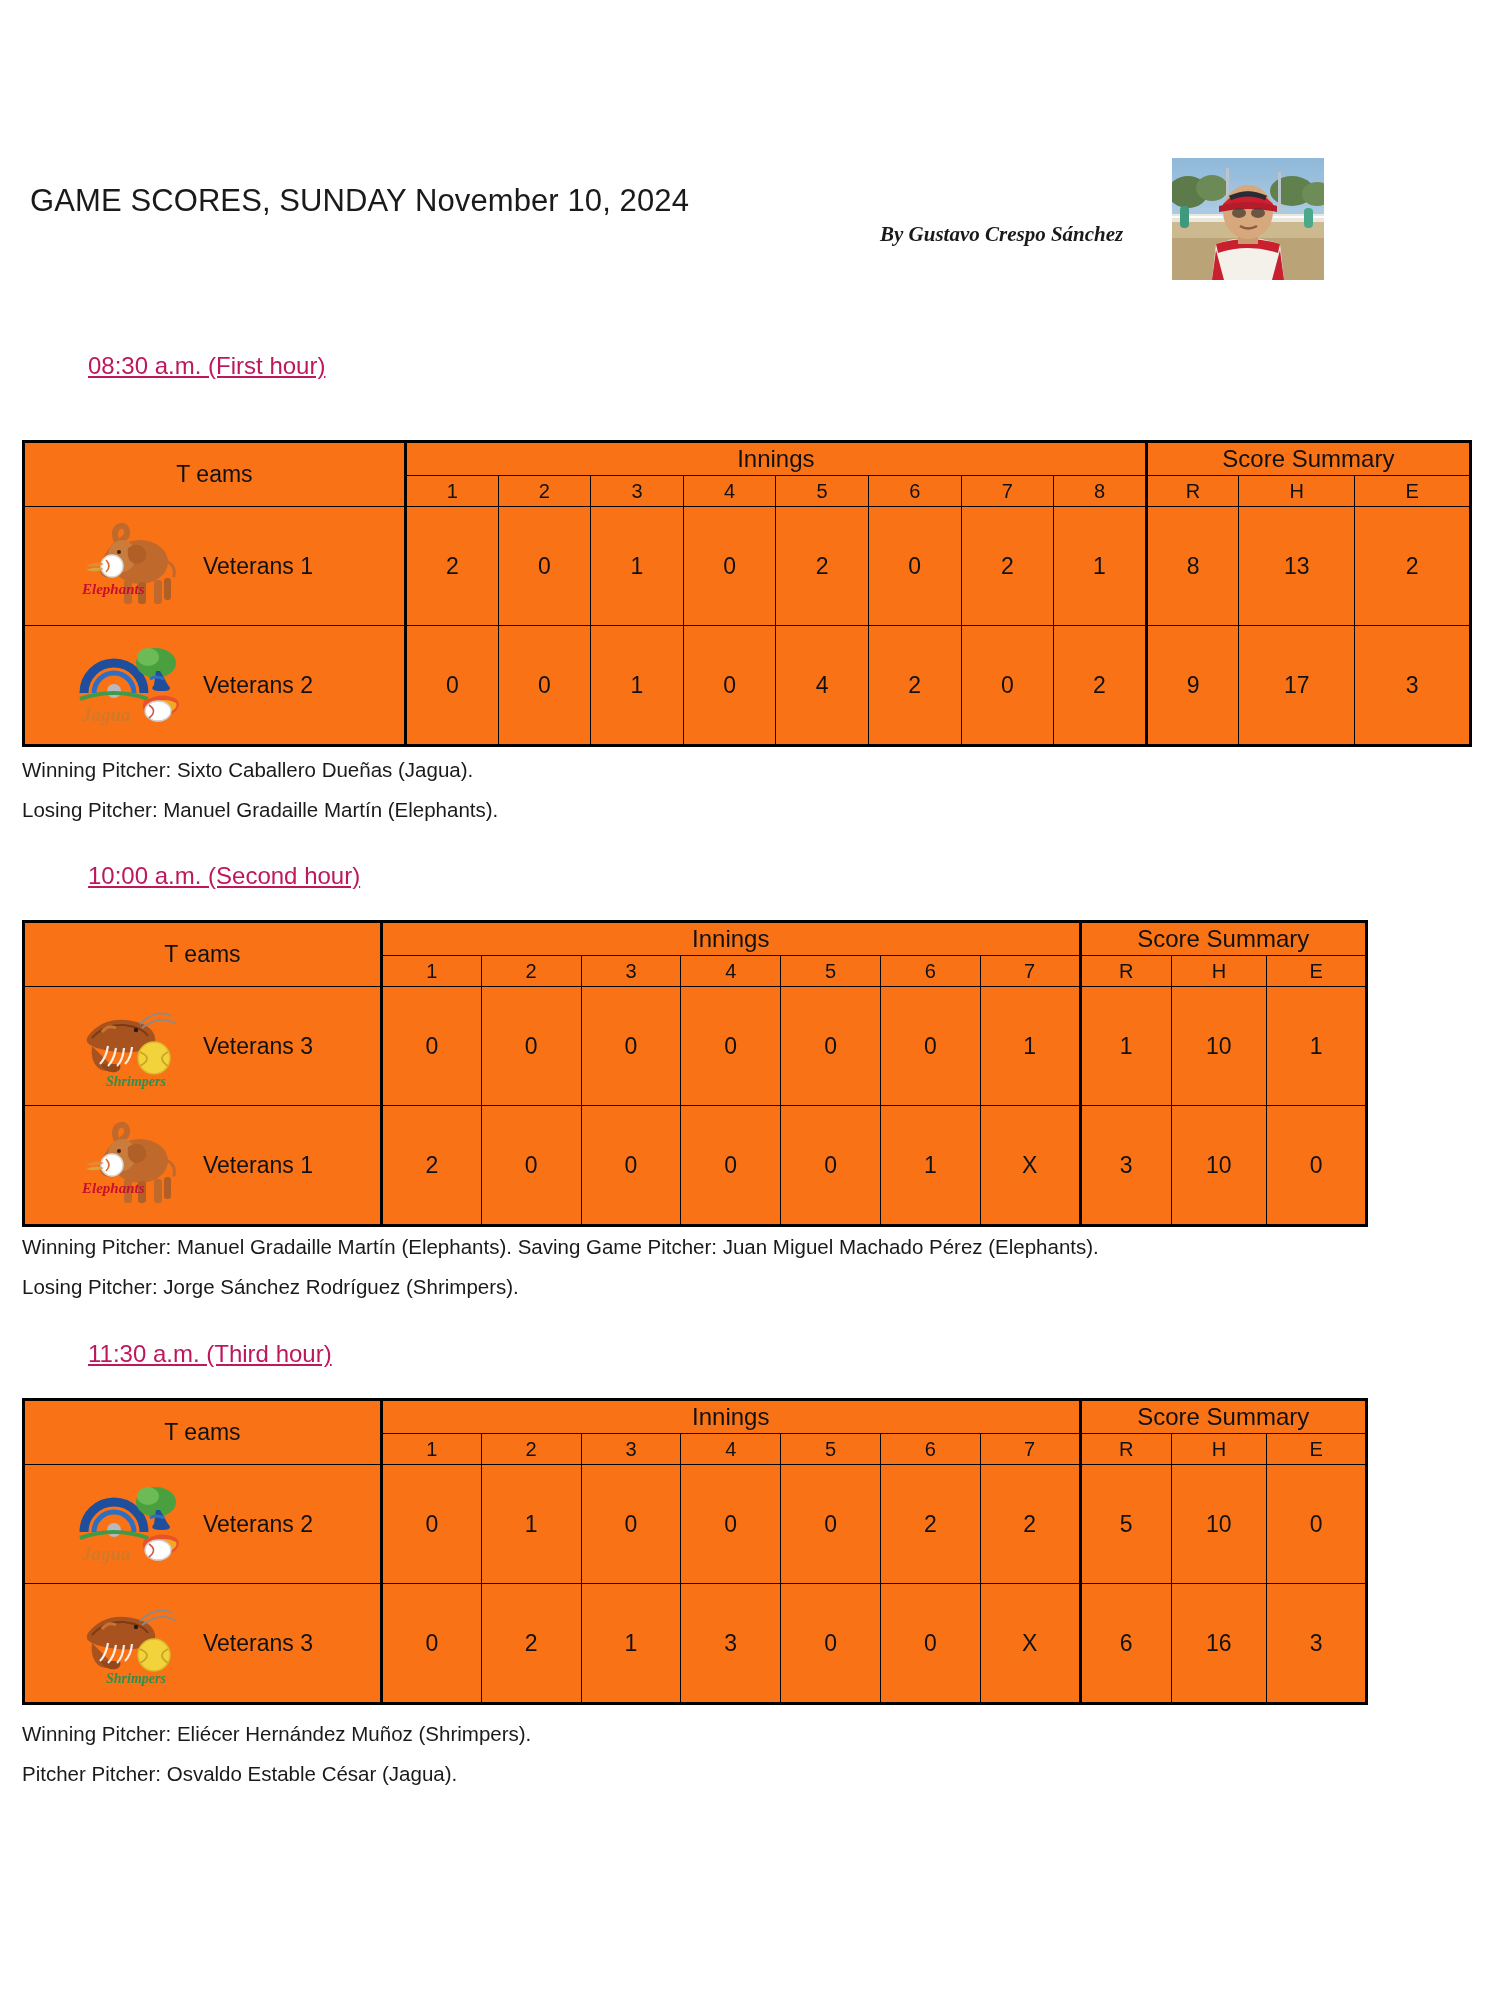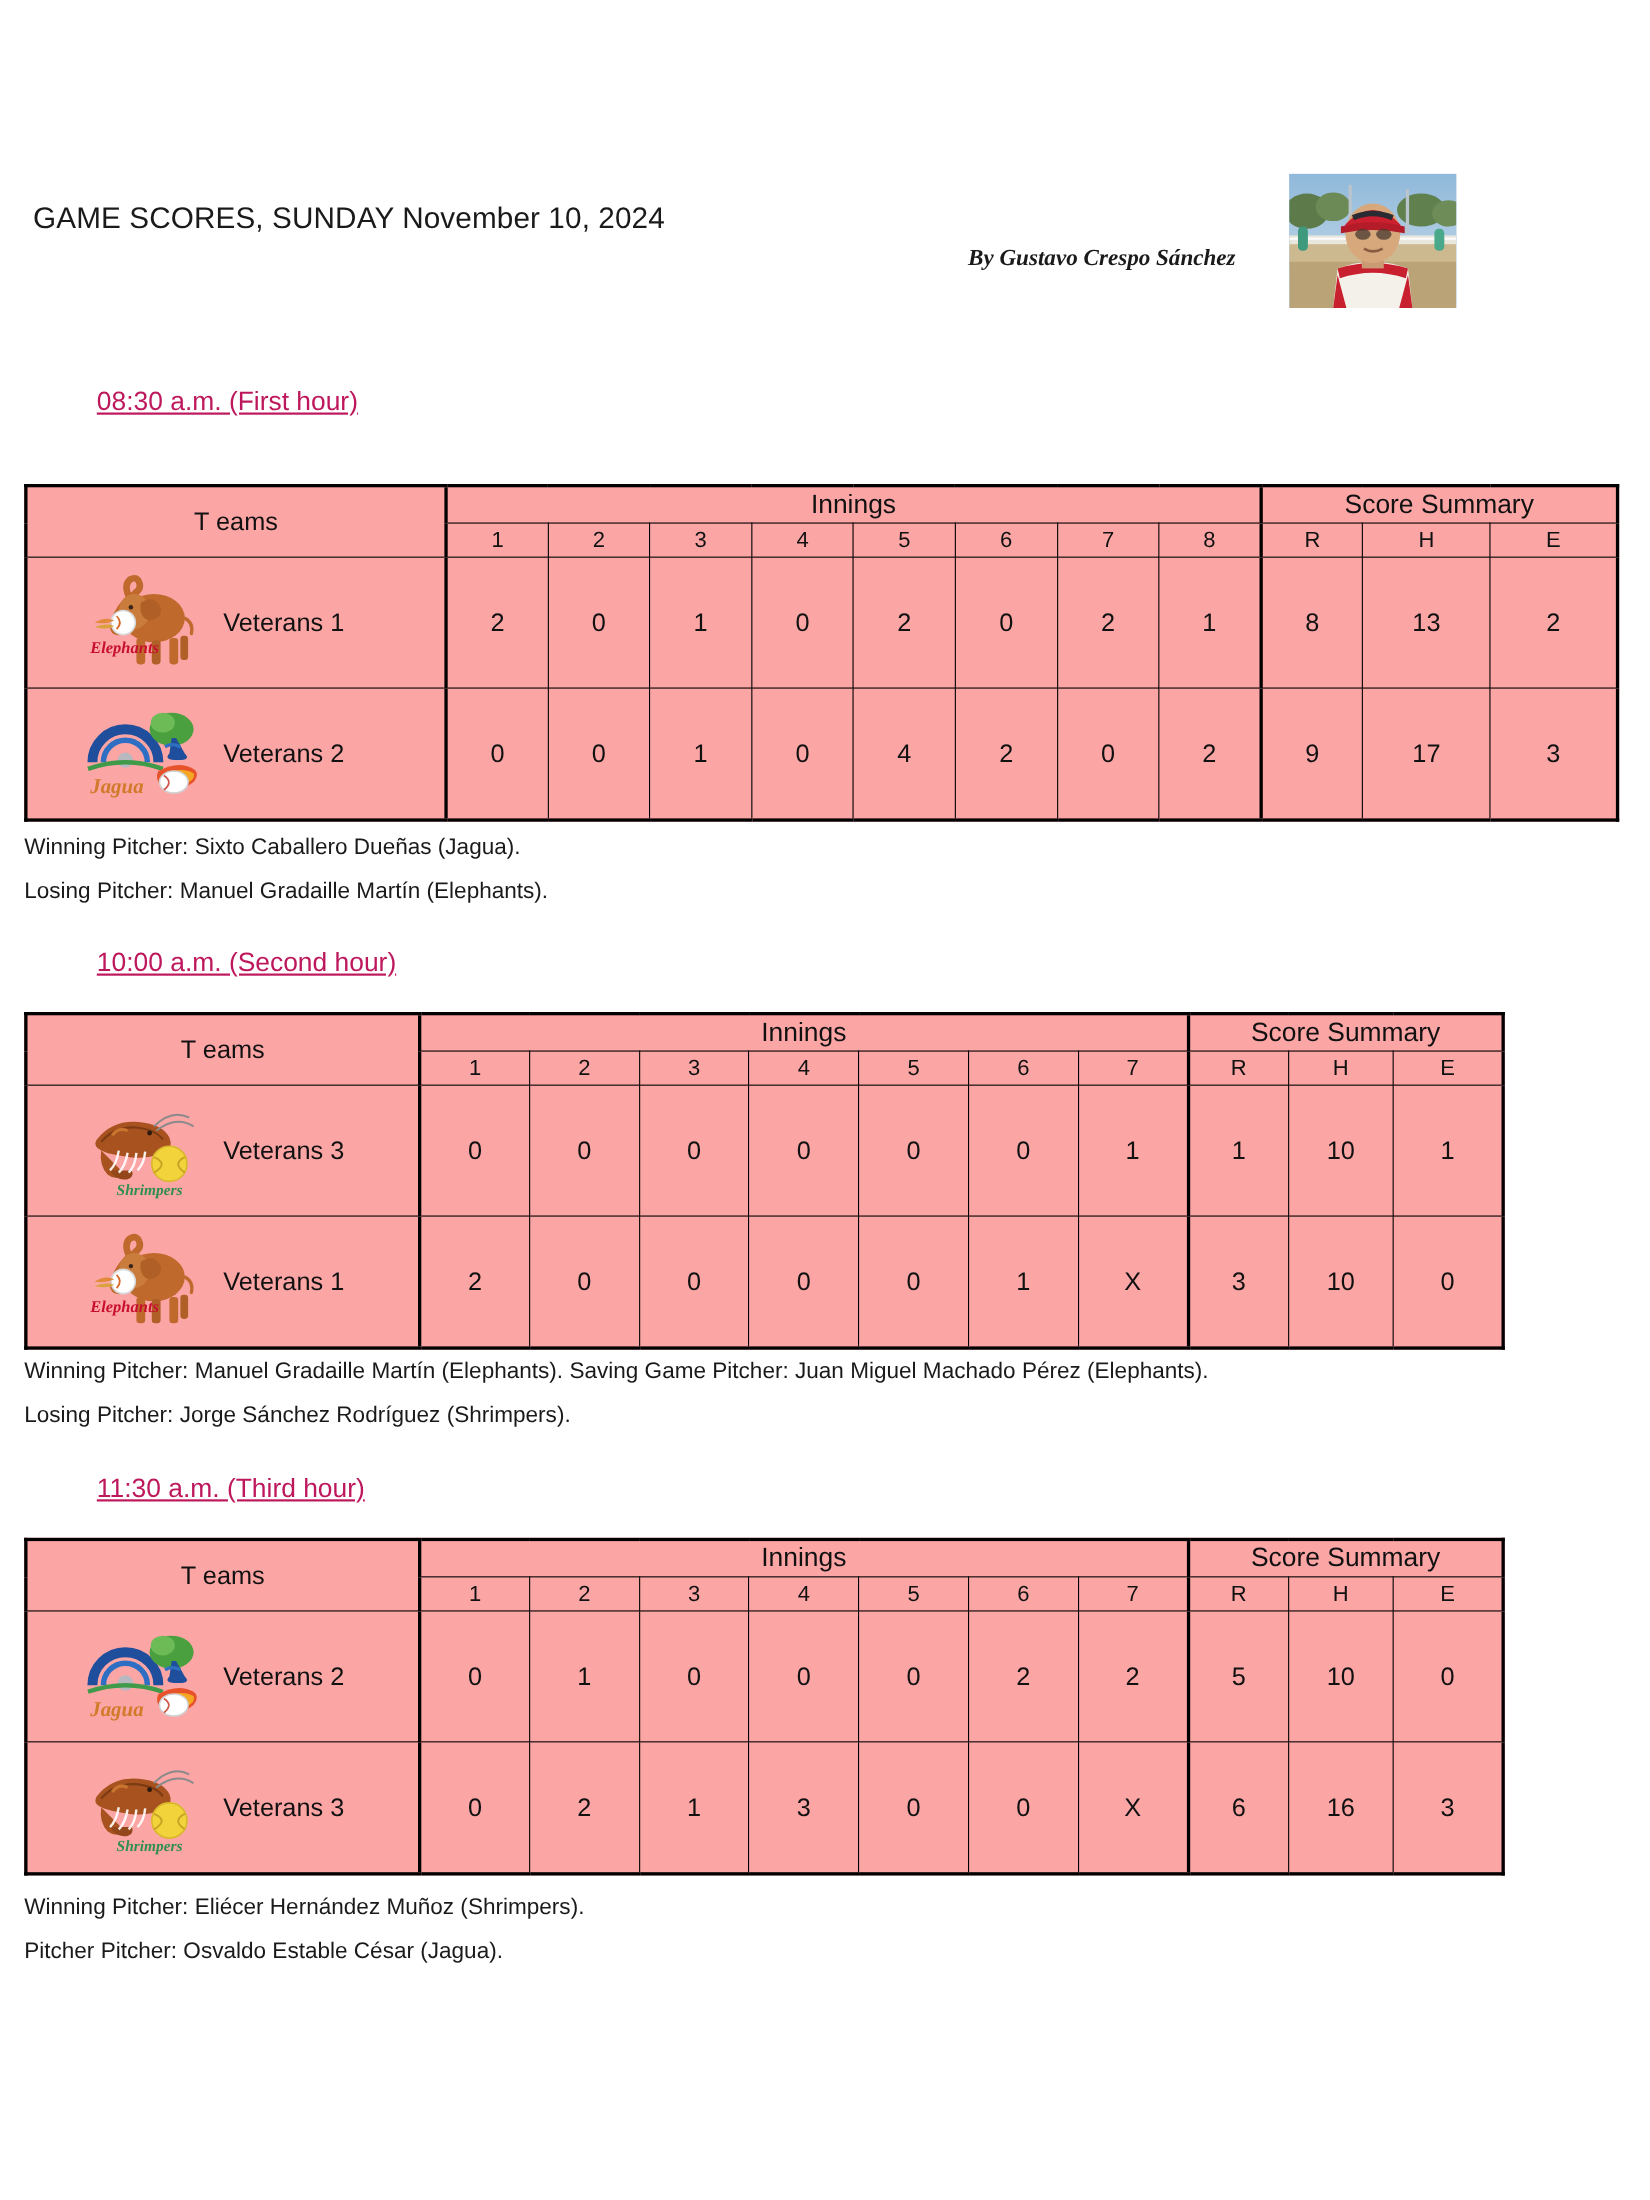--- a/index.html
+++ b/index.html
@@ -26,21 +26,21 @@
   .header {
     position: absolute;
     left: 0; top: 0;
     width: 1500px;
     height: 300px;
   }
   .doc-title {
     position: absolute;
     left: 30px;
     top: 183px;
-    font-size: 27px;
+    font-size: 31px;
     font-weight: 400;
     letter-spacing: 0.1px;
     color: #1a1a1a;
     white-space: nowrap;
   }
   .byline {
     position: absolute;
     left: 880px;
     top: 222px;
     font-family: "Liberation Serif", serif;
@@ -70,21 +70,21 @@
     color: #be185d;
     white-space: nowrap;
     text-decoration: underline;
   }
 
   
   .score-table {
     position: absolute;
     border-collapse: collapse;
     table-layout: fixed;
-    background: #fca5a5;
+    background: #f97316;
     padding-left: 44px;
   }
   .score-table td, .score-table th {
     border: 1.6px solid #000000;
     text-align: center;
     vertical-align: middle;
     font-weight: 400;
     color: #111111;
     padding: 0;
   }

